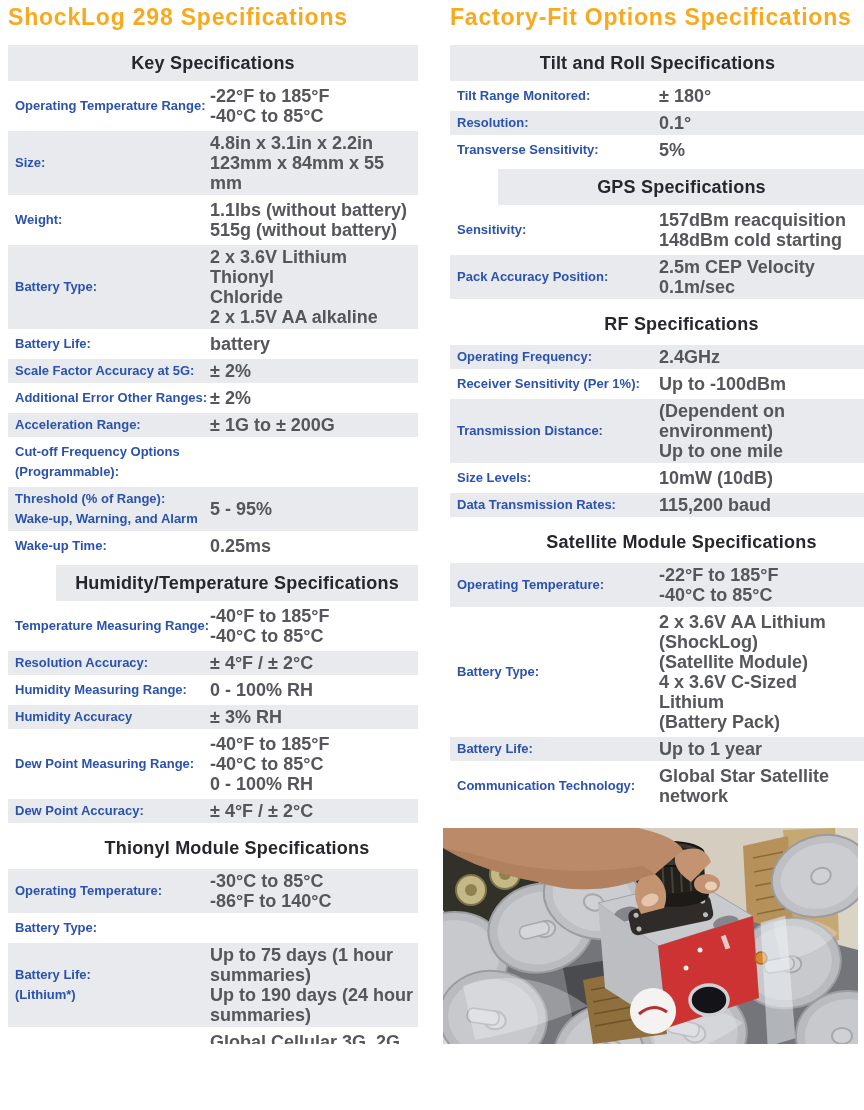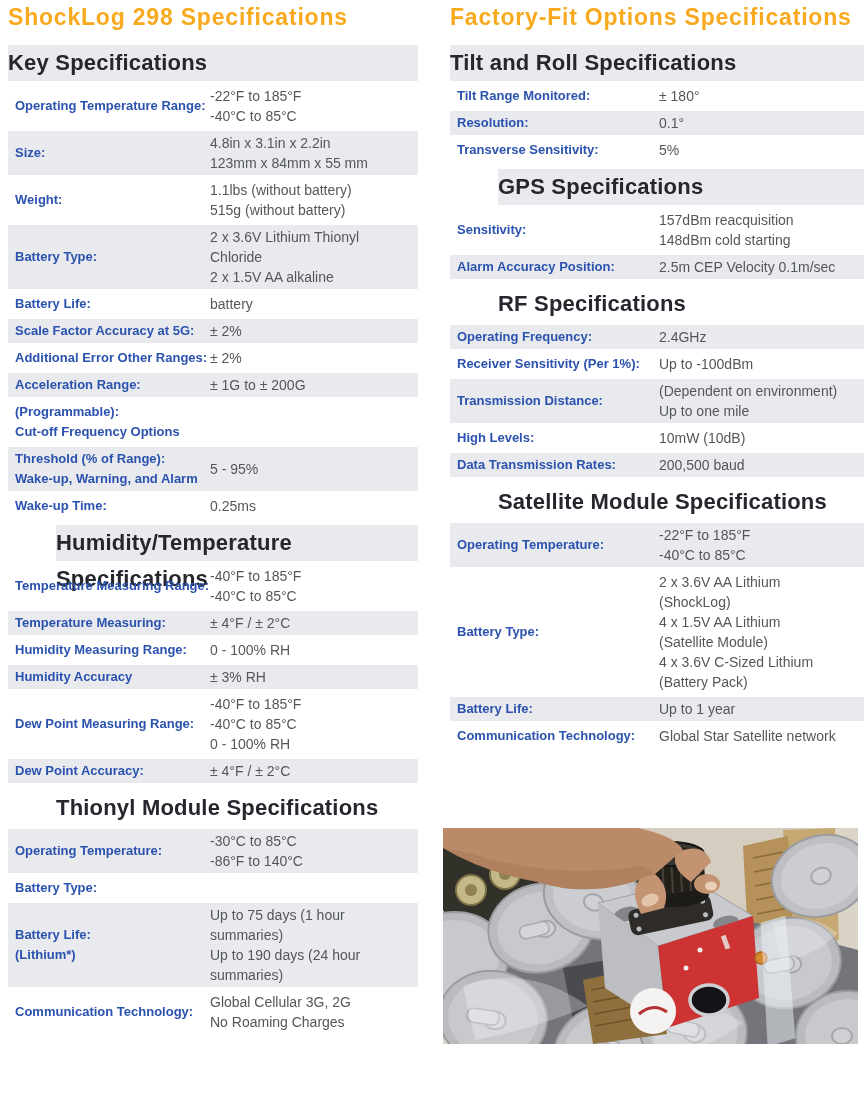--- a/index.html
+++ b/index.html
@@ -10,28 +10,28 @@
     --stripe-gray:#E8EAEE;
   }
   *{box-sizing:border-box;}
   html,body{margin:0;padding:0;background:#fff;}
   body{width:864px;height:1110px;font-family:"Liberation Sans",sans-serif;}
   .page{position:relative;width:864px;height:1044px;background:#fff;overflow:hidden;}
   .col{position:absolute;top:4px;}
   .col-left{left:8px;width:410px;}
   .col-right{left:450px;width:415px;}
   .title{margin:0 0 14px 0;font-size:23px;font-weight:bold;letter-spacing:0.8px;color:var(--title-orange);}
-  .sec-header{height:36px;line-height:36px;text-align:left;font-size:22px;font-weight:bold;
+  .sec-header{height:36px;line-height:36px;text-align:center;font-size:18px;font-weight:bold;
               color:var(--header-dark);margin-bottom:3px;letter-spacing:0.2px;}
   .sec-header.gap-above{margin-top:7px;margin-left:48px;}
   .stripe{background:var(--stripe-gray);}
   .row{display:flex;align-items:center;margin-bottom:3px;padding:2px 0;min-height:24px;}
   .row .label{width:202px;padding-left:7px;color:var(--label-blue);font-weight:bold;font-size:13px;line-height:20px;}
   .col-right .row .label{width:209px;}
-  .row .value{flex:1;color:var(--value-gray);font-size:14px;line-height:20px;padding-right:4px;}
+  .row .value{flex:1;color:var(--value-gray);font-size:18px;line-height:20px;padding-right:4px;font-weight:bold;}
   .photo{position:absolute;left:443px;top:828px;width:415px;height:280px;display:block;}
 </style>
 </head>
 <body>
 
 <div class="page">
 
   <div class="col col-left">
     <h1 class="title">ShockLog 298 Specifications</h1>
     <div id="left-sections">
@@ -100,22 +100,22 @@
         <div class="row stripe">
           <div class="label">
             <div class="line">Acceleration Range:</div>
           </div>
           <div class="value">
             <div class="line">± 1G to ± 200G</div>
           </div>
         </div>
         <div class="row">
           <div class="label">
+            <div class="line">Cut-off Frequency Options</div>
             <div class="line">(Programmable):</div>
-            <div class="line">Cut-off Frequency Options</div>
           </div>
         </div>
         <div class="row stripe">
           <div class="label">
             <div class="line">Threshold (% of Range):</div>
             <div class="line">Wake-up, Warning, and Alarm</div>
           </div>
           <div class="value">
             <div class="line">5 - 95%</div>
           </div>
@@ -133,21 +133,21 @@
           <div class="label">
             <div class="line">Temperature Measuring Range:</div>
           </div>
           <div class="value">
             <div class="line">-40°F to 185°F</div>
             <div class="line">-40°C to 85°C</div>
           </div>
         </div>
         <div class="row stripe">
           <div class="label">
-            <div class="line">Temperature Measuring:</div>
+            <div class="line">Resolution Accuracy:</div>
           </div>
           <div class="value">
             <div class="line">± 4°F / ± 2°C</div>
           </div>
         </div>
         <div class="row">
           <div class="label">
             <div class="line">Humidity Measuring Range:</div>
           </div>
           <div class="value">
@@ -252,21 +252,21 @@
           <div class="label">
             <div class="line">Sensitivity:</div>
           </div>
           <div class="value">
             <div class="line">157dBm reacquisition</div>
             <div class="line">148dBm cold starting</div>
           </div>
         </div>
         <div class="row stripe">
           <div class="label">
-            <div class="line">Alarm Accuracy Position:</div>
+            <div class="line">Pack Accuracy Position:</div>
           </div>
           <div class="value">
             <div class="line">2.5m CEP Velocity 0.1m/sec</div>
           </div>
         </div>
         <div class="sec-header gap-above">RF Specifications</div>
         <div class="row stripe">
           <div class="label">
             <div class="line">Operating Frequency:</div>
           </div>
@@ -286,52 +286,51 @@
           <div class="label">
             <div class="line">Transmission Distance:</div>
           </div>
           <div class="value">
             <div class="line">(Dependent on environment)</div>
             <div class="line">Up to one mile</div>
           </div>
         </div>
         <div class="row">
           <div class="label">
-            <div class="line">High Levels:</div>
+            <div class="line">Size Levels:</div>
           </div>
           <div class="value">
             <div class="line">10mW (10dB)</div>
           </div>
         </div>
         <div class="row stripe">
           <div class="label">
             <div class="line">Data Transmission Rates:</div>
           </div>
           <div class="value">
-            <div class="line">200,500 baud</div>
+            <div class="line">115,200 baud</div>
           </div>
         </div>
         <div class="sec-header gap-above">Satellite Module Specifications</div>
         <div class="row stripe">
           <div class="label">
             <div class="line">Operating Temperature:</div>
           </div>
           <div class="value">
             <div class="line">-22°F to 185°F</div>
             <div class="line">-40°C to 85°C</div>
           </div>
         </div>
         <div class="row">
           <div class="label">
             <div class="line">Battery Type:</div>
           </div>
           <div class="value">
             <div class="line">2 x 3.6V AA Lithium</div>
             <div class="line">(ShockLog)</div>
-            <div class="line">4 x 1.5V AA Lithium</div>
             <div class="line">(Satellite Module)</div>
             <div class="line">4 x 3.6V C-Sized Lithium</div>
             <div class="line">(Battery Pack)</div>
           </div>
         </div>
         <div class="row stripe">
           <div class="label">
             <div class="line">Battery Life:</div>
           </div>
           <div class="value">

